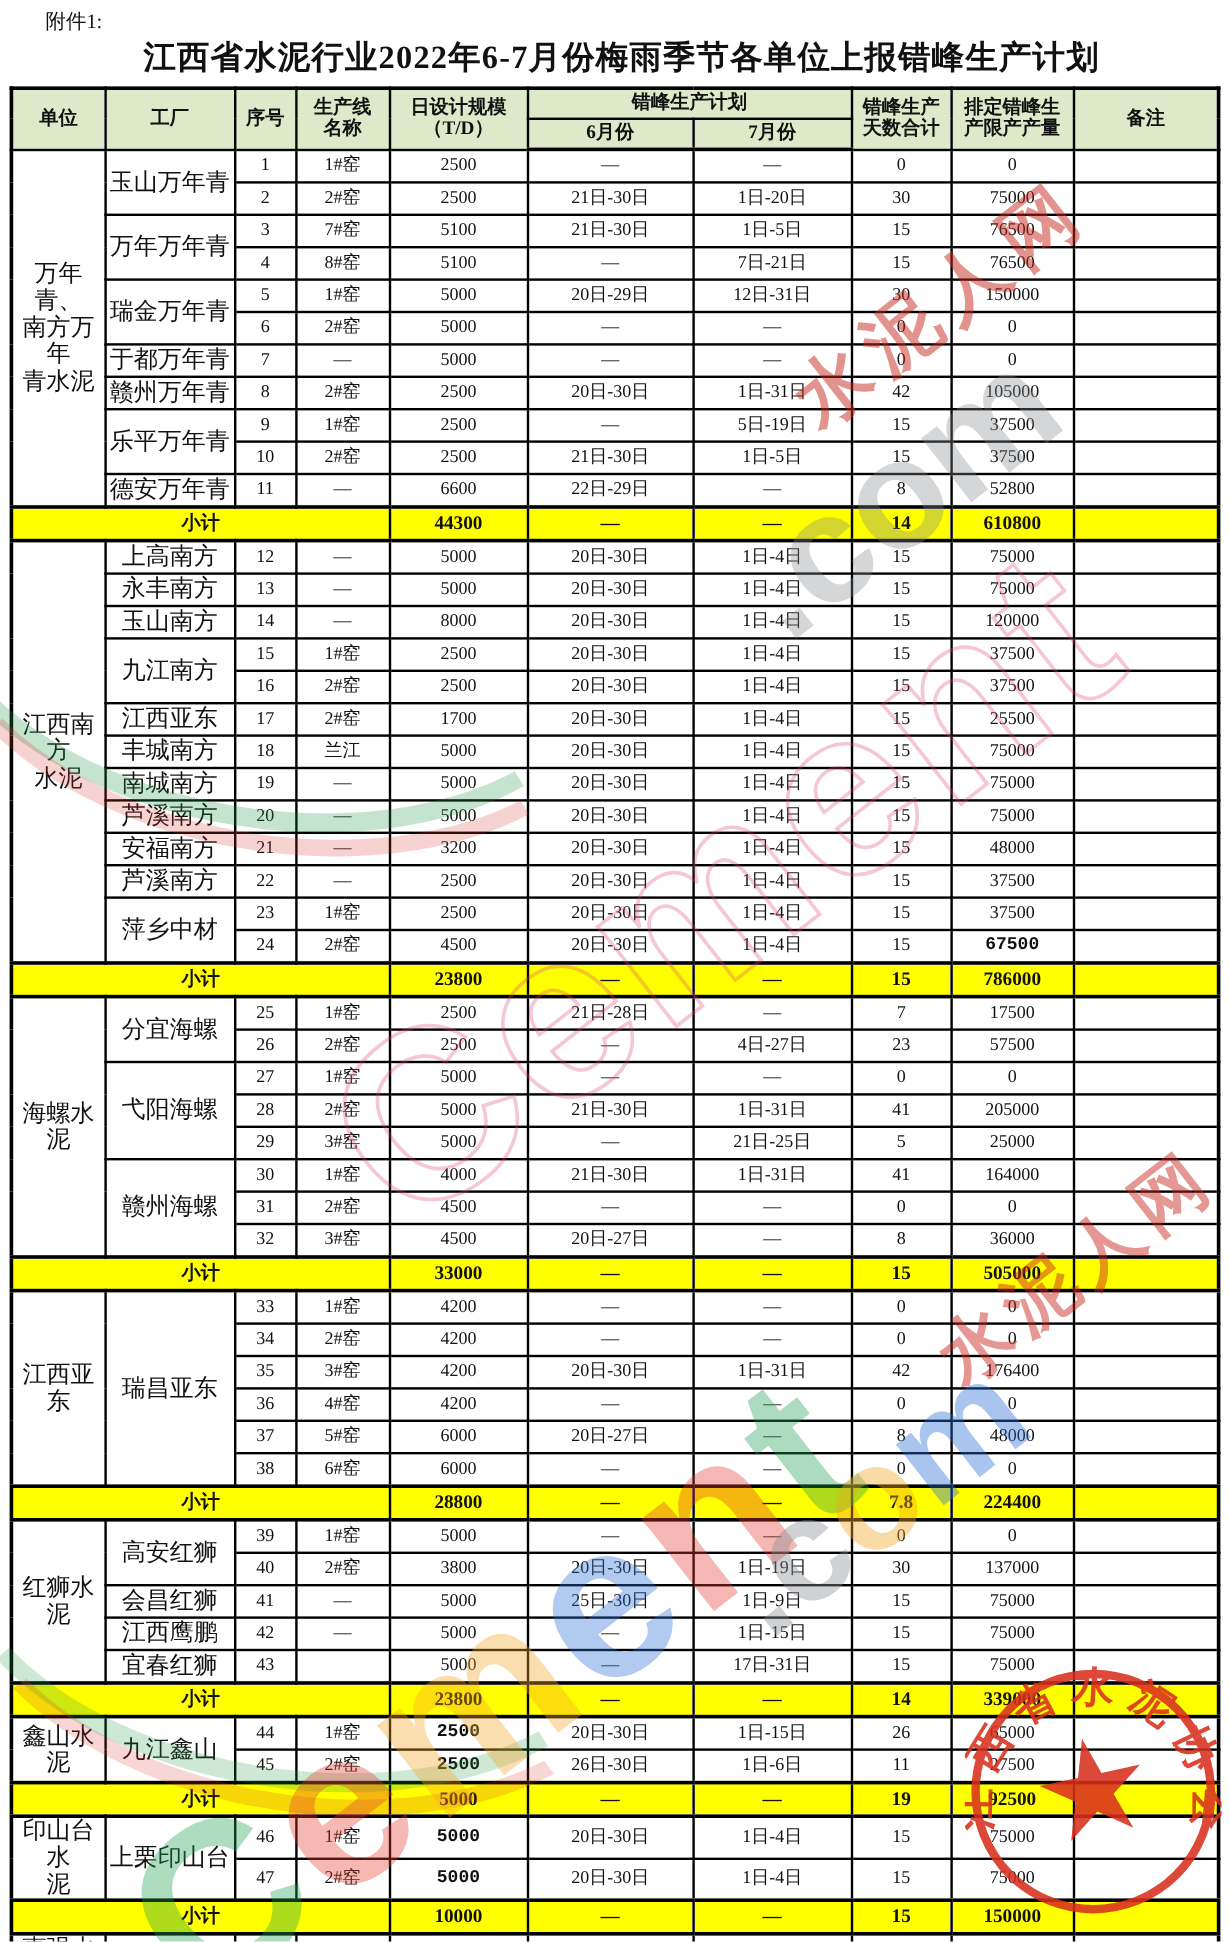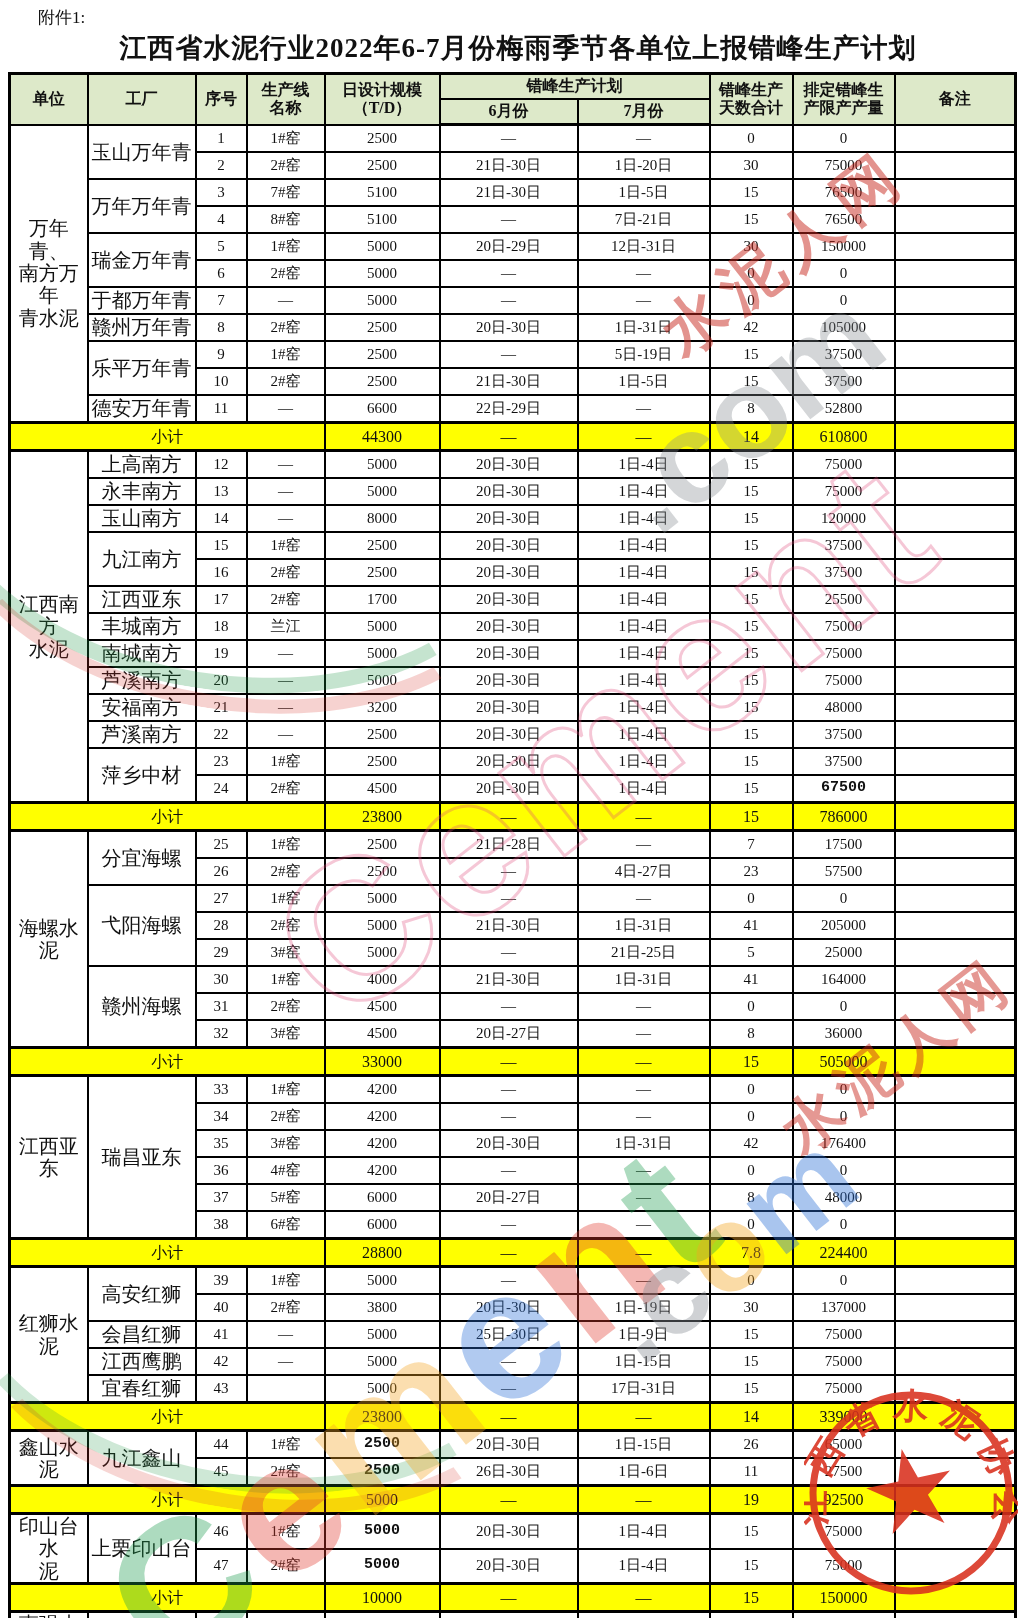--- a/index.html
+++ b/index.html
@@ -13,21 +13,21 @@
   #tbl-wrap{margin-left:8px;position:relative;z-index:1;}
   table{border-collapse:collapse;table-layout:fixed;width:1006px;border:3px solid #000;}
   col.c-unit{width:78px}col.c-factory{width:108px}col.c-no{width:51px}col.c-line{width:78px}
   col.c-scale{width:115px}col.c-jun{width:138px}col.c-jul{width:132px}col.c-days{width:83px}
   col.c-output{width:102px}col.c-note{width:121px}
   th,td{border:2px solid #000;text-align:center;vertical-align:middle;padding:0 2px;overflow:hidden;}
   thead th{background:#dde9c9;font-size:16px;font-weight:bold;line-height:1.15;height:23px;}
   thead tr:last-child th{border-bottom-width:3px;}
   tbody td{font-size:15px;height:25px;line-height:1.12;}
   td.unit,td.factory{font-size:20px;}
-  tr.sum td{background:#ffff00;font-weight:normal;font-size:16px;border-top-width:3px;border-bottom-width:3px;}
+  tr.sum td{background:#ffff00;font-weight:bold;font-size:16px;border-top-width:3px;border-bottom-width:3px;}
   td.b{font-weight:bold;font-family:Liberation Mono, monospace;}
   
   .wm{position:absolute;pointer-events:none;z-index:5;transform-origin:left center;white-space:nowrap;font-family:"Liberation Sans","DejaVu Sans",sans-serif;}
   #wm-cement-1{left:300px;top:860px;font-size:200px;font-weight:bold;letter-spacing:6px;
     color:transparent;-webkit-text-stroke:3px rgba(222,70,120,.30);transform:rotate(-38deg);}
   #wm-cement-2{left:130px;top:1520px;font-size:185px;font-weight:bold;letter-spacing:6px;
     opacity:.36;transform:rotate(-38deg);}
   #wm-cn-top{left:670px;top:300px;font-size:62px;font-weight:bold;letter-spacing:10px;
     color:rgba(200,40,30,.5);transform:rotate(-38deg);}
   #wm-com-top{left:630px;top:430px;font-size:128px;font-weight:bold;color:rgba(130,134,140,.34);transform:rotate(-38deg);}

